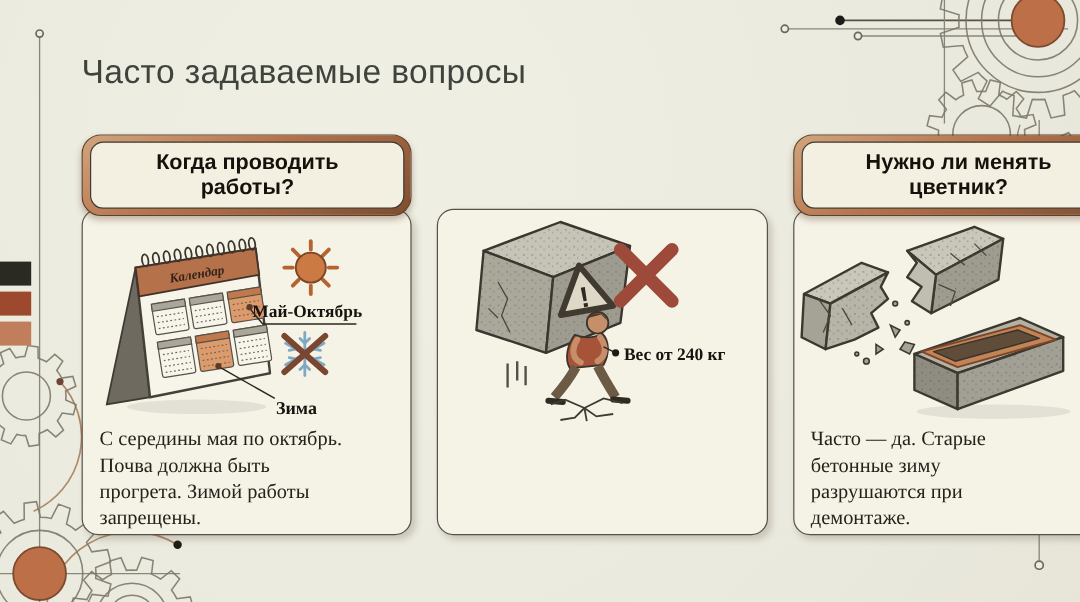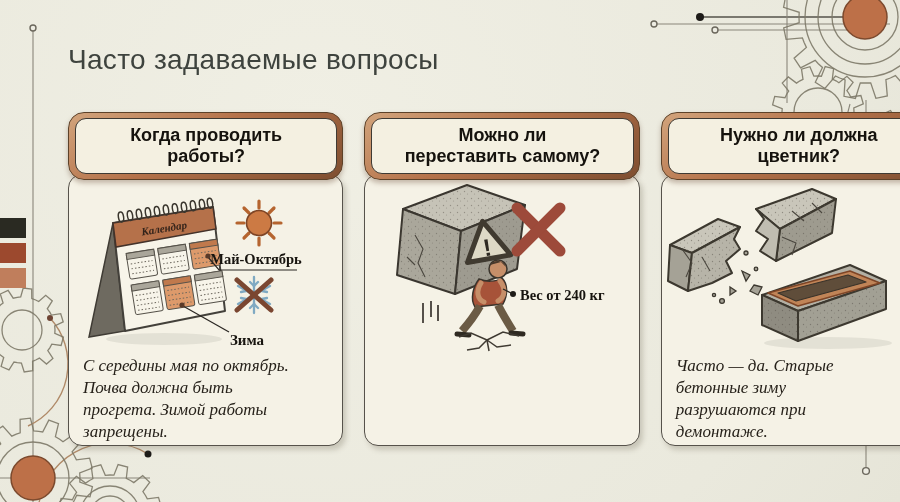--- a/index.html
+++ b/index.html
@@ -44,21 +44,21 @@
   .card-body{
     position:absolute;top:62px;left:0;right:0;bottom:0;z-index:1;
     background:#f5f2e6;border:1.5px solid #56524b;border-radius:14px;
     box-shadow:3px 4px 5px rgba(100,90,70,.25);
     overflow:hidden;
   }
   .illus{margin-top:8px;}
   .answer{
     font-family:"Liberation Serif", serif;
     font-size:17px;line-height:22px;color:#26211a;
-    padding:2px 13px 0 14px;white-space:pre-line;font-style:italic;
+    padding:2px 13px 0 14px;white-space:pre-line;
   }
   .illus-label{font-family:"Liberation Serif", serif;font-weight:bold;fill:#17140f;}
 </style>
 </head>
 <body>
 
 <div id="slide">
 
   <svg id="decor" width="900" height="502" viewBox="0 0 900 502">
     <defs>
@@ -245,26 +245,20 @@
           </g>
         </svg>
         <div class="answer">С середины мая по октябрь.
 Почва должна быть
 прогрета. Зимой работы
 запрещены.</div>
       </div>
     </div>
 
     <div class="card">
-      <div class="card-header">
-        <div class="card-header-inner">
-          <div class="q">Можно ли
-переставить самому?</div>
-        </div>
-      </div>
       <div class="card-body">
         <svg class="illus" width="242" height="170" viewBox="0 0 242 170">
 
           <g stroke="#3a362f" stroke-width="2" stroke-linejoin="round">
             <polygon points="38,26 102,2 160,22 96,48" fill="#c6c3b7"></polygon>
             <polygon points="38,26 96,48 90,111 32,92" fill="#aaa79b"></polygon>
             <polygon points="96,48 160,22 152,86 90,111" fill="#9e9b90"></polygon>
             <polygon points="38,26 102,2 160,22 96,48" fill="url(#speck)" opacity="0.45" stroke="none"></polygon>
             <polygon points="38,26 96,48 90,111 32,92" fill="url(#speck)" opacity="0.45" stroke="none"></polygon>
             <polygon points="96,48 160,22 152,86 90,111" fill="url(#speck)" opacity="0.45" stroke="none"></polygon>
@@ -312,21 +306,21 @@
             <circle cx="148" cy="111" r="3" fill="#1f1c18"></circle>
             <text class="illus-label" x="155" y="117" font-size="14.5">Вес от 240 кг</text>
           </g>
         </svg>
       </div>
     </div>
 
     <div class="card">
       <div class="card-header">
         <div class="card-header-inner">
-          <div class="q">Нужно ли должна
+          <div class="q">Нужно ли менять
 цветник?</div>
         </div>
       </div>
       <div class="card-body">
         <svg class="illus" width="242" height="170" viewBox="0 0 242 170">
 
           <g stroke="#3c382f" stroke-width="2" stroke-linejoin="round">
             <polygon points="8,62 56,36 78,44 30,70" fill="#c9c6ba"></polygon>
             <polygon points="8,62 30,70 26,108 6,98" fill="#a5a296"></polygon>
             <polygon points="30,70 78,44 72,56 78,66 64,78 70,90 50,100 26,108" fill="#b7b4a8"></polygon>

